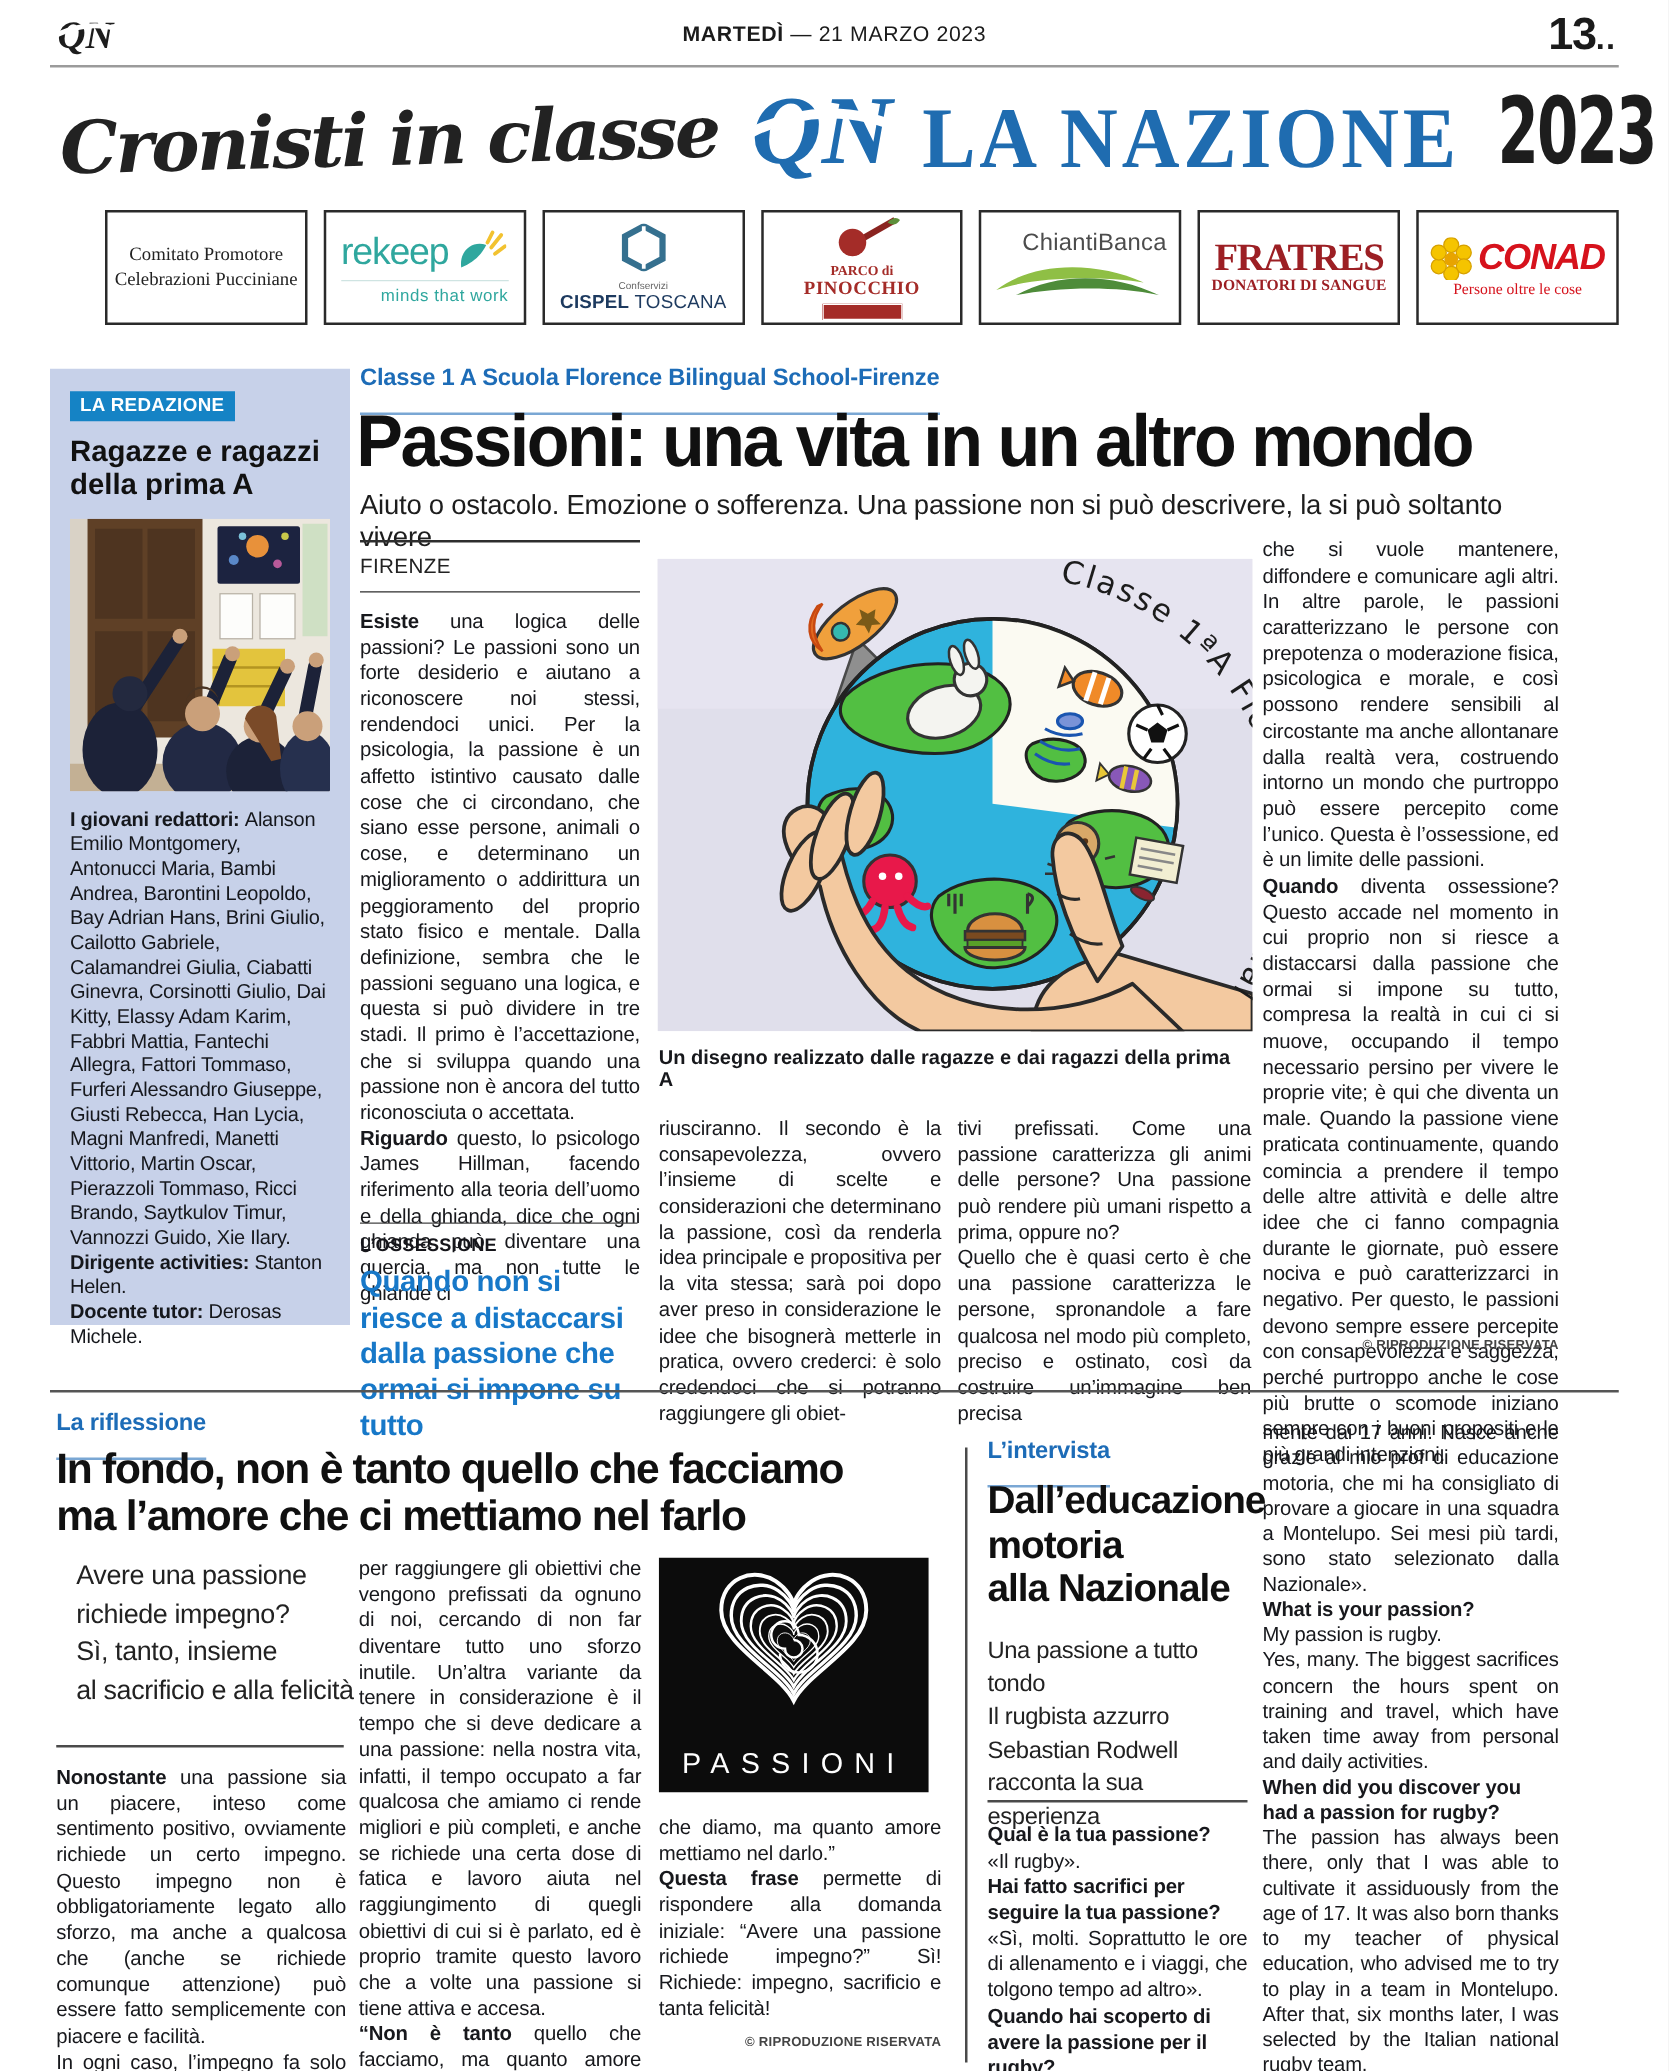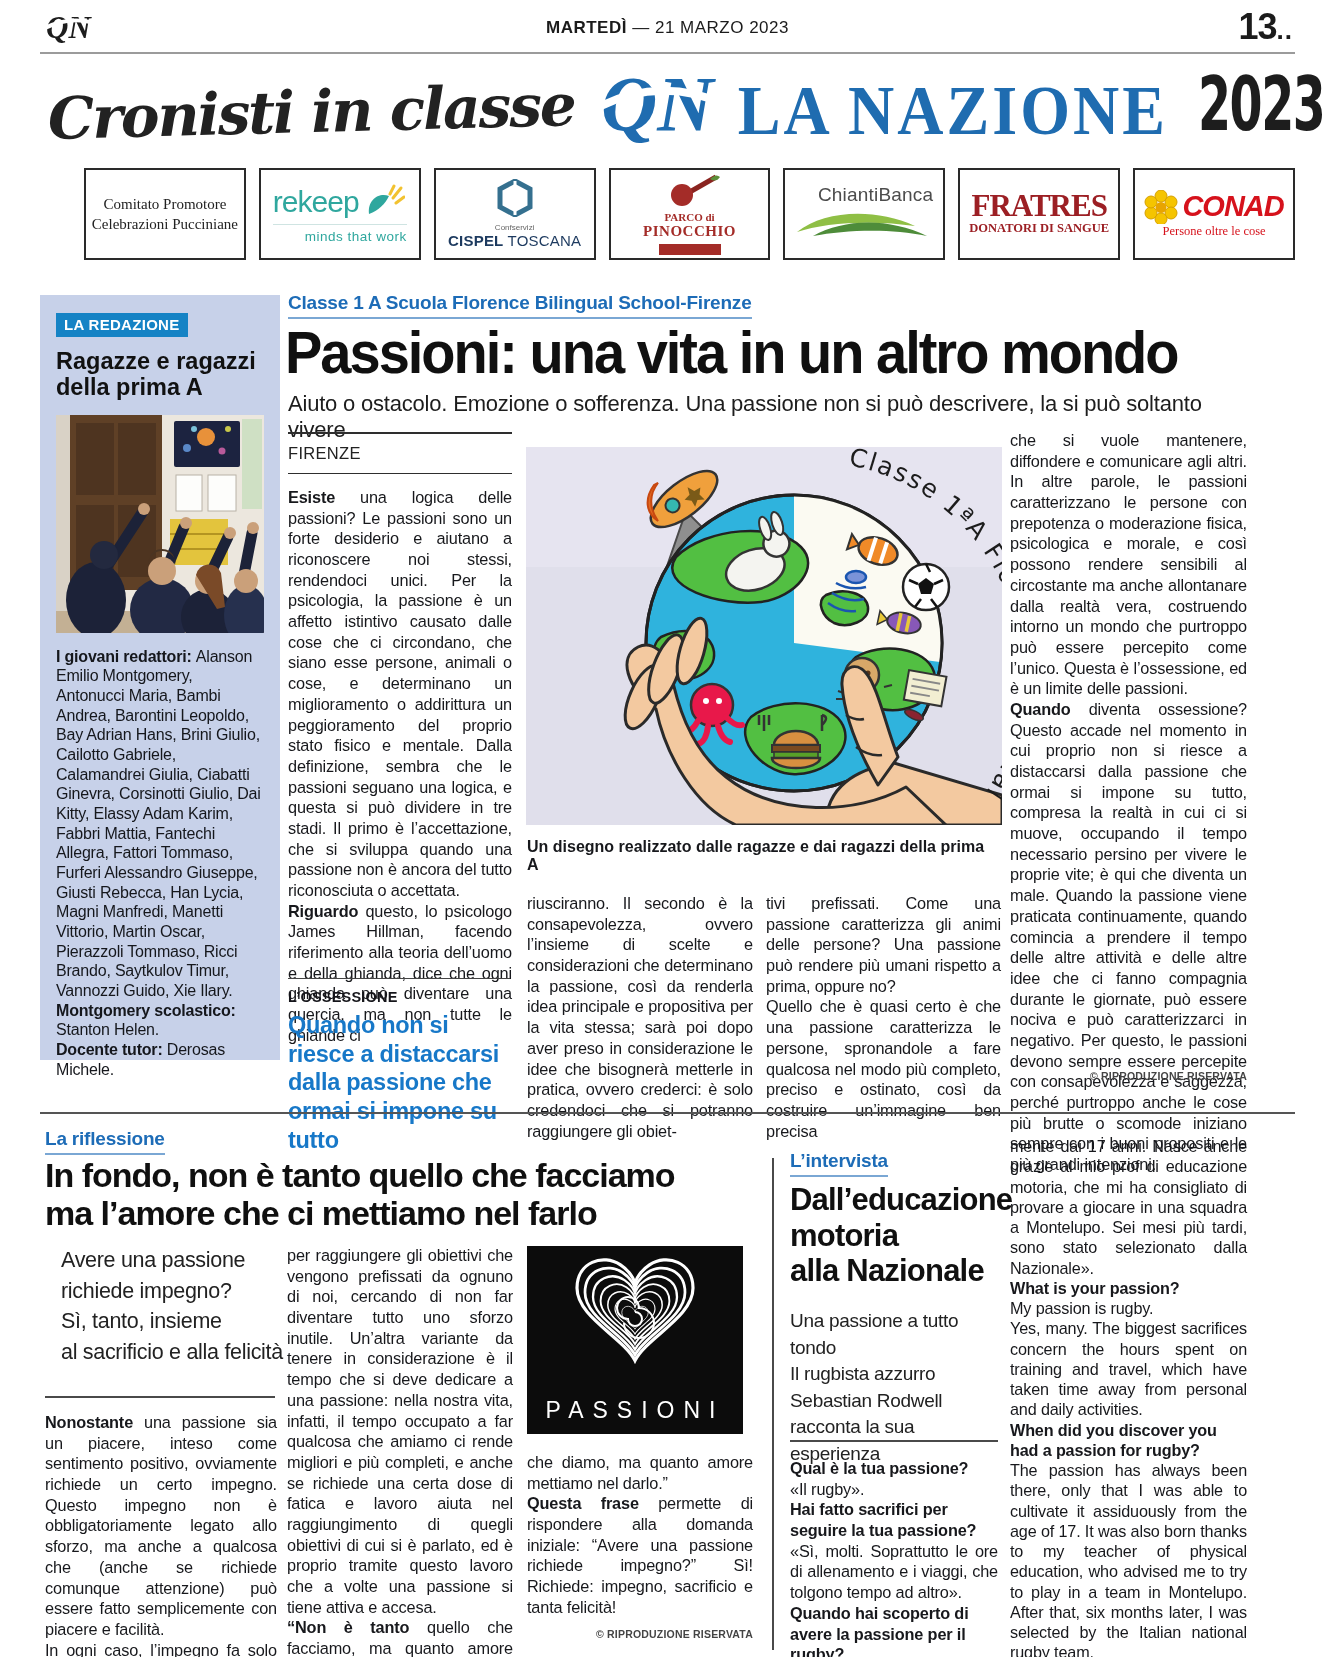--- a/index.html
+++ b/index.html
@@ -61,21 +61,21 @@
 
   
   .sidebar { position:absolute; top:295px; left:40px; width:240px; height:765px; background:#c7d1e9; padding:18px 16px; }
   .red-badge { display:inline-block; background:#1583c5; color:#fff; font-weight:bold; font-size:15px; letter-spacing:.3px; padding:3px 8px 4px; }
   .red-title { font-size:23.5px; font-weight:bold; line-height:1.1; margin-top:12px; white-space:pre-line; color:#111; }
   .red-photo { margin-top:14px; width:208px; height:218px; display:block; }
   .red-names { margin-top:14px; font-size:16px; line-height:1.23; color:#15171c; letter-spacing:-0.2px; }
   .red-names b { font-weight:bold; }
 
   
-  .kicker { color:#1d6cb7; font-size:19px; font-weight:bold; letter-spacing:-0.2px; width:max-content; padding-bottom:3px; border-bottom:2px solid #7aa7d4; }
+  .kicker { color:#1d6cb7; font-size:19px; font-weight:bold; letter-spacing:-0.2px; width:max-content; padding-bottom:16px; border-bottom:2px solid #7aa7d4; }
   .m-kicker { position:absolute; top:292px; left:288px; }
   .m-headline { position:absolute; top:318px; left:285px; width:965px; font-size:56px; font-weight:bold; letter-spacing:-2px; color:#101010; transform:scaleY(1.05); transform-origin:left top; }
   .m-subtitle { position:absolute; top:391px; left:288px; width:960px; font-size:22px; color:#1d1d1d; letter-spacing:-0.2px; }
 
   .col { position:absolute; font-size:16.3px; line-height:1.27; text-align:justify; letter-spacing:-0.15px; color:#17181c; }
   .col p + p { margin-top:0; }
   .lead { font-weight:bold; }
   .m-col1 { top:432px; left:288px; width:224px; }
   .dateline { border-top:2px solid #2e2e2e; border-bottom:1px solid #2e2e2e; padding:9px 2px 9px 0; font-size:16.5px; letter-spacing:.3px; text-align:left; margin-bottom:13px; color:#222; }
   .m-oss { position:absolute; top:978px; left:288px; width:222px; border-top:1px solid #444; padding-top:10px; }
@@ -260,21 +260,21 @@
       <circle cx="106" cy="156" r="14" fill="#caa07a"></circle>
         <path d="M92,150 a14,14 0 0 1 28,0 l-2,-8 a13,13 0 0 0 -24,0 Z" fill="#4a3524"></path>
       <ellipse cx="152" cy="202" rx="27" ry="28" fill="#1c2238"></ellipse>
       <circle cx="152" cy="166" r="13" fill="#caa07a"></circle>
       <path d="M140,160 a13,13 0 0 1 25,-2 l4,34 l-8,2 Z" fill="#7a4a28"></path>
       <ellipse cx="190" cy="200" rx="22" ry="30" fill="#26304e"></ellipse>
       <circle cx="190" cy="166" r="12" fill="#caa07a"></circle>
     </svg>
     <div class="red-names">
       <b>I giovani redattori: </b><span>Alanson Emilio Montgomery, Antonucci Maria, Bambi Andrea, Barontini Leopoldo, Bay Adrian Hans, Brini Giulio, Cailotto Gabriele, Calamandrei Giulia, Ciabatti Ginevra, Corsinotti Giulio, Dai Kitty, Elassy Adam Karim, Fabbri Mattia, Fantechi Allegra, Fattori Tommaso, Furferi Alessandro Giuseppe, Giusti Rebecca, Han Lycia, Magni Manfredi, Manetti Vittorio, Martin Oscar, Pierazzoli Tommaso, Ricci Brando, Saytkulov Timur, Vannozzi Guido, Xie Ilary.</span><br>
-      <b>Montgomery scolastico: </b><span>Stanton Helen.</span><br>
+      <b>Dirigente activities: </b><span>Stanton Helen.</span><br>
       <b>Docente tutor: </b><span>Derosas Michele.</span>
     </div>
   </div>
 
   <div class="kicker m-kicker">Classe 1 A Scuola Florence Bilingual School-Firenze</div>
   <h1 class="m-headline">Passioni: una vita in un altro mondo</h1>
   <div class="m-subtitle">Aiuto o ostacolo. Emozione o sofferenza. Una passione non si può descrivere, la si può soltanto vivere</div>
 
   <div class="col m-col1">
     <div class="dateline">FIRENZE</div>

